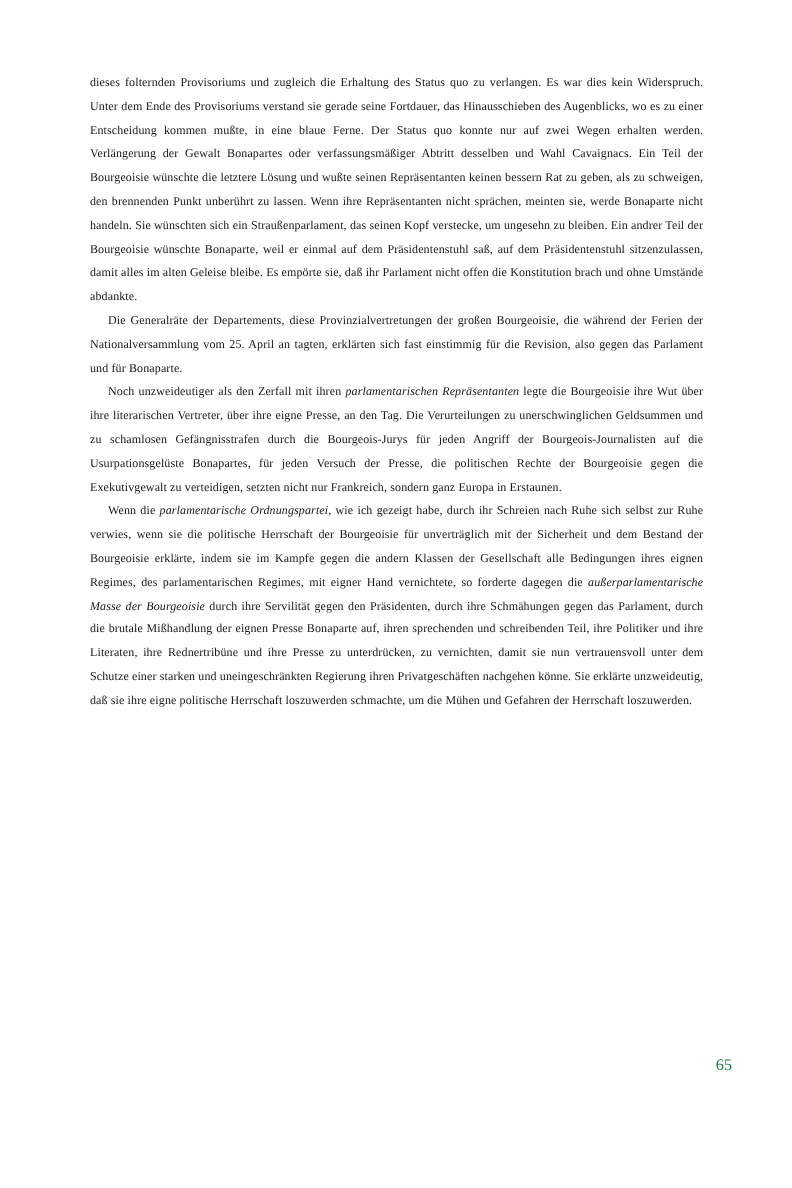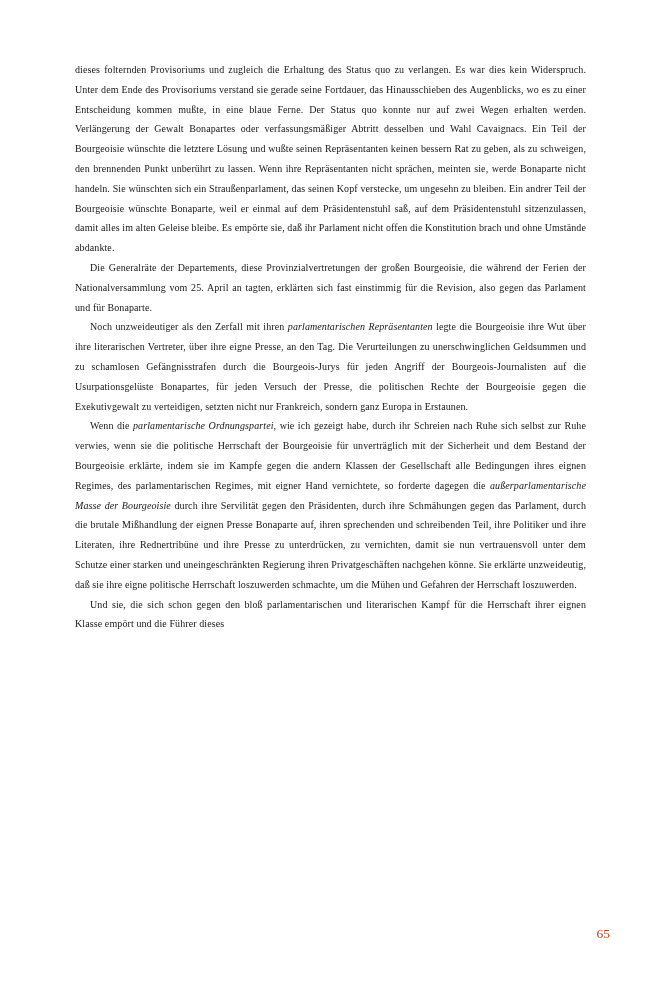--- a/index.html
+++ b/index.html
@@ -31,32 +31,31 @@
     padding: 0;
   }
   .text-block p.para.indent {
     text-indent: 15px;
   }
   .text-block em {
     font-style: italic;
   }
   .page-number {
     position: absolute;
-    top: 926px;
+    top: 880px;
     right: 50px;
     font-size: 13.5px;
     line-height: 16px;
-    color: #c2410c;
+    color: #15803d;
   }
 </style>
 </head>
 <body>
 
 <div class="book-page">
   <div class="text-block">
       <p class="para"><span>dieses folternden Provisoriums und zugleich die Erhaltung des Status quo zu verlangen. Es war dies kein Widerspruch. Unter dem Ende des Provisoriums verstand sie gerade seine Fortdauer, das Hinausschieben des Augenblicks, wo es zu einer Entscheidung kommen mußte, in eine blaue Ferne. Der Status quo konnte nur auf zwei Wegen erhalten werden. Verlängerung der Gewalt Bonapartes oder verfassungsmäßiger Abtritt desselben und Wahl Cavaignacs. Ein Teil der Bourgeoisie wünschte die letztere Lösung und wußte seinen Repräsentanten keinen bessern Rat zu geben, als zu schweigen, den brennenden Punkt unberührt zu lassen. Wenn ihre Repräsentanten nicht sprächen, meinten sie, werde Bonaparte nicht handeln. Sie wünschten sich ein Straußenparlament, das seinen Kopf verstecke, um ungesehn zu bleiben. Ein andrer Teil der Bourgeoisie wünschte Bonaparte, weil er einmal auf dem Präsidentenstuhl saß, auf dem Präsidentenstuhl sitzenzulassen, damit alles im alten Geleise bleibe. Es empörte sie, daß ihr Parlament nicht offen die Konstitution brach und ohne Umstände abdankte.</span></p>
       <p class="para indent"><span>Die Generalräte der Departements, diese Provinzialvertretungen der großen Bourgeoisie, die während der Ferien der Nationalversammlung vom 25. April an tagten, erklärten sich fast einstimmig für die Revision, also gegen das Parlament und für Bonaparte.</span></p>
       <p class="para indent"><span>Noch unzweideutiger als den Zerfall mit ihren </span><em>parlamentarischen Repräsentanten</em><span> legte die Bourgeoisie ihre Wut über ihre literarischen Vertreter, über ihre eigne Presse, an den Tag. Die Verurteilungen zu unerschwinglichen Geldsummen und zu schamlosen Gefängnisstrafen durch die Bourgeois-Jurys für jeden Angriff der Bourgeois-Journalisten auf die Usurpationsgelüste Bonapartes, für jeden Versuch der Presse, die politischen Rechte der Bourgeoisie gegen die Exekutivgewalt zu verteidigen, setzten nicht nur Frankreich, sondern ganz Europa in Erstaunen.</span></p>
       <p class="para indent"><span>Wenn die </span><em>parlamentarische Ordnungspartei</em><span>, wie ich gezeigt habe, durch ihr Schreien nach Ruhe sich selbst zur Ruhe verwies, wenn sie die politische Herrschaft der Bourgeoisie für unverträglich mit der Sicherheit und dem Bestand der Bourgeoisie erklärte, indem sie im Kampfe gegen die andern Klassen der Gesellschaft alle Bedingungen ihres eignen Regimes, des parlamentarischen Regimes, mit eigner Hand vernichtete, so forderte dagegen die </span><em>außerparlamentarische Masse der Bourgeoisie</em><span> durch ihre Servilität gegen den Präsidenten, durch ihre Schmähungen gegen das Parlament, durch die brutale Mißhandlung der eignen Presse Bonaparte auf, ihren sprechenden und schreibenden Teil, ihre Politiker und ihre Literaten, ihre Rednertribüne und ihre Presse zu unterdrücken, zu vernichten, damit sie nun vertrauensvoll unter dem Schutze einer starken und uneingeschränkten Regierung ihren Privatgeschäften nachgehen könne. Sie erklärte unzweideutig, daß sie ihre eigne politische Herrschaft loszuwerden schmachte, um die Mühen und Gefahren der Herrschaft loszuwerden.</span></p>
-      <p class="para indent"><span>Und sie, die sich schon gegen den bloß parlamentarischen und literarischen Kampf für die Herrschaft ihrer eignen Klasse empört und die Führer dieses</span></p>
     </div>
   <div class="page-number">65</div>
 </div>
 
 </body></html>

